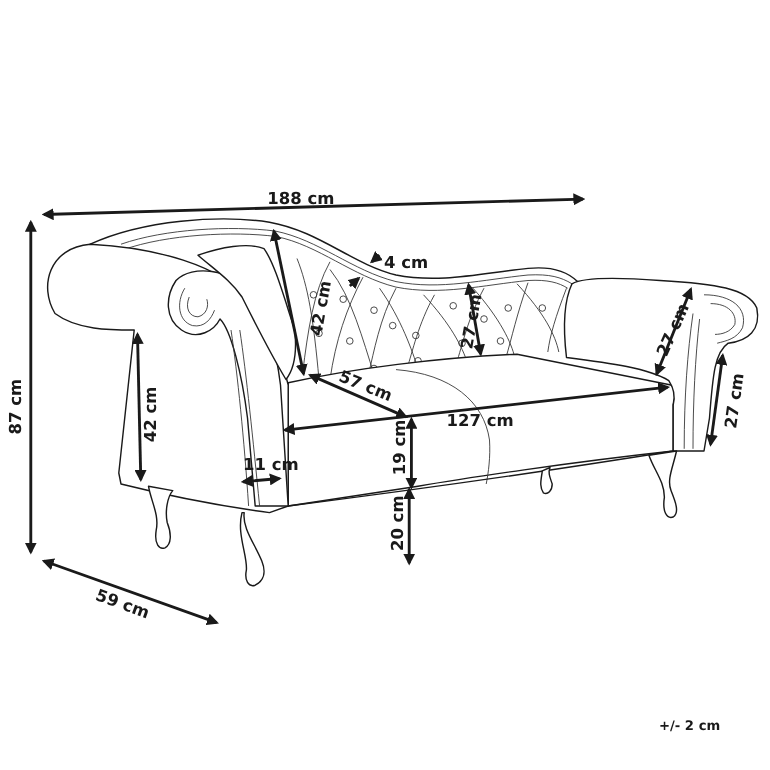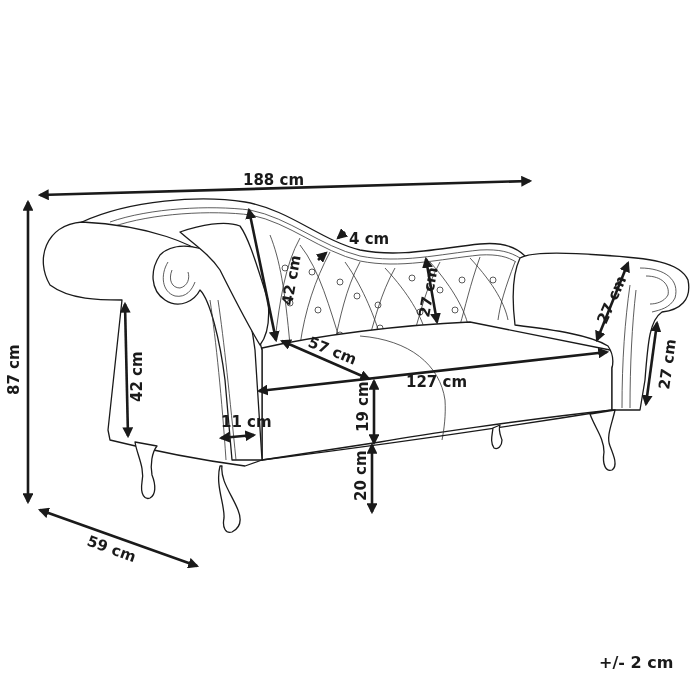--- a/index.html
+++ b/index.html
@@ -10,21 +10,21 @@
     .fill-white { fill: #ffffff; stroke: #1a1a1a; stroke-width: 1.3; stroke-linejoin: round; }
     .dim { stroke: #1a1a1a; stroke-width: 2.6; fill: none; }
     .label {
       font-family: "DejaVu Sans", sans-serif;
       font-weight: bold;
       font-size: 15px;
       fill: #1a1a1a;
     }
     .tol {
       position: absolute; left: 599px; top: 653px;
-      font-family: "DejaVu Sans", sans-serif; font-weight: bold; font-size: 16px; color: #1a1a1a;
+      font-family: "DejaVu Sans", sans-serif; font-weight: bold; font-size: 12px; color: #1a1a1a;
     }
   </style>
 </head>
 <body>
 
 <svg id="diagram" viewBox="0 0 700 700" xmlns="http://www.w3.org/2000/svg">
   <defs>
     <marker id="ah" viewBox="0 0 10 10" refX="8" refY="5" markerWidth="4.2" markerHeight="4.2" orient="auto-start-reverse">
       <path d="M0,0 L10,5 L0,10 z" fill="#1a1a1a"></path>
     </marker>

